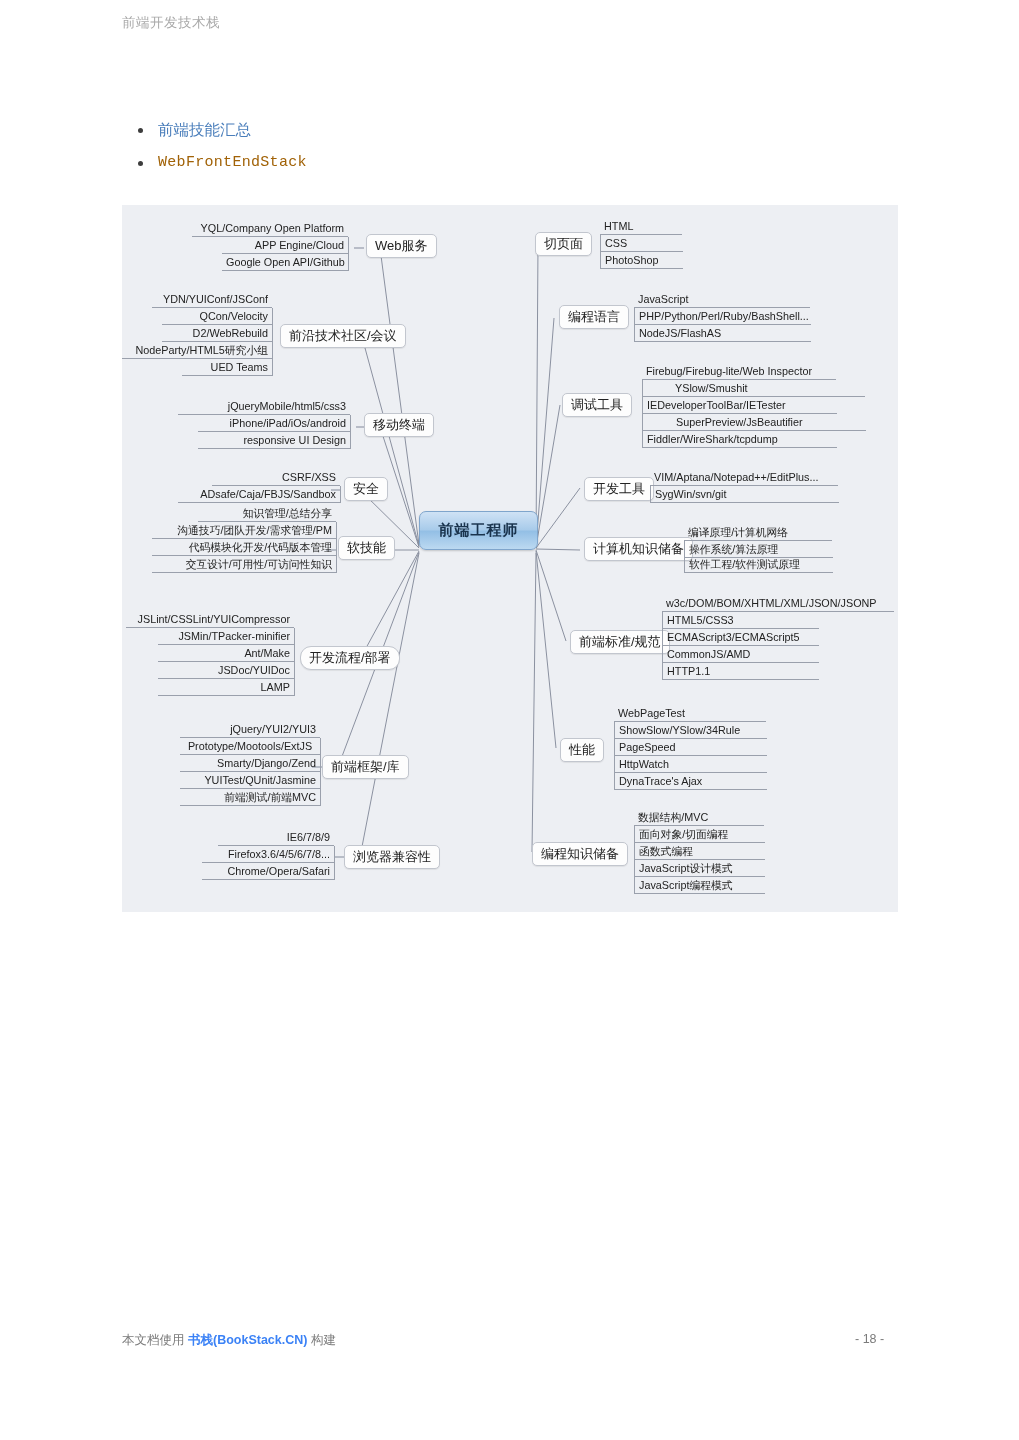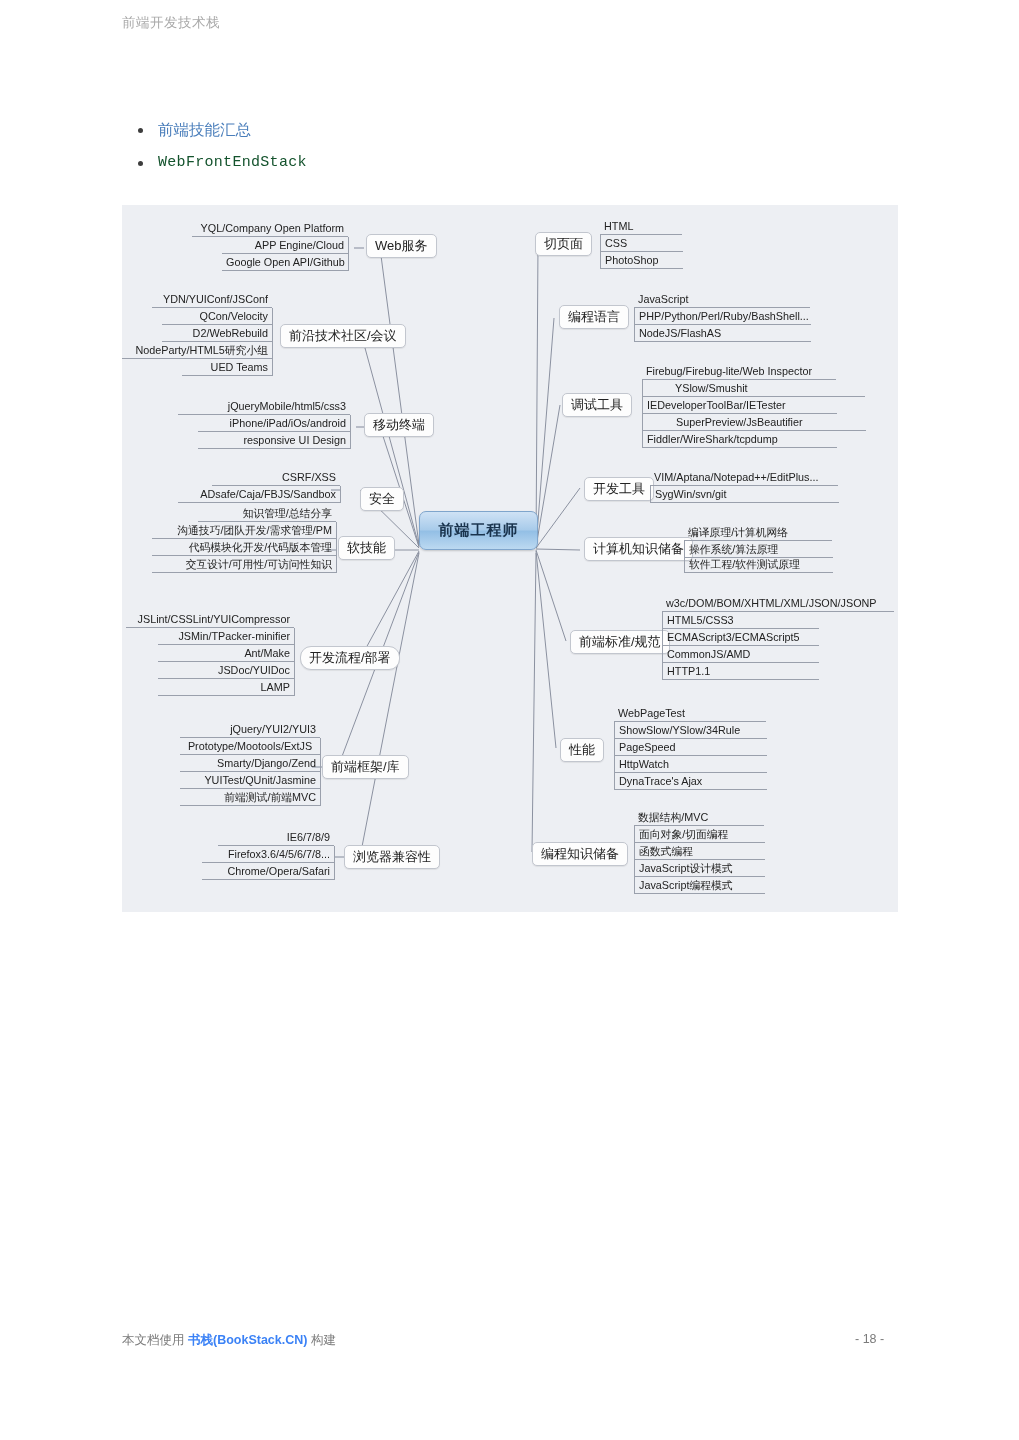--- a/index.html
+++ b/index.html
@@ -16,21 +16,21 @@
     position:absolute;left:130px;top:120px;margin:0;padding:0;list-style:none;
   }
   .bullets li{
     position:relative;padding-left:28px;margin-bottom:13px;
     font-size:15.5px;color:#4a7ebb;line-height:20px;
   }
   .bullets li::before{
     content:"";position:absolute;left:8px;top:8px;
     width:5px;height:5px;border-radius:50%;background:#3d3d3d;
   }
-  .bullets li.mono{font-family:"Liberation Mono","DejaVu Sans Mono",monospace;font-size:15px;letter-spacing:.3px;color:#14532d;}
+  .bullets li.mono{font-family:"Liberation Mono","DejaVu Sans Mono",monospace;font-size:15px;letter-spacing:.3px;color:#a16207;}
 
   
   .mindmap{
     position:absolute;left:122px;top:205px;width:776px;height:707px;
     background:#edeff3;overflow:hidden;
   }
   .mm-svg{position:absolute;left:0;top:0;width:776px;height:707px;}
 
   
   .chip{
@@ -134,21 +134,21 @@
   <div class="leaf rt rbar" style="left:40px;top:103px;width:102px;">QCon/Velocity</div>
   <div class="leaf rt rbar" style="left:40px;top:120px;width:102px;">D2/WebRebuild</div>
   <div class="leaf rt rbar" style="left:0px;top:137px;width:142px;">NodeParty/HTML5研究小组</div>
   <div class="leaf rt rbar" style="left:60px;top:154px;width:82px;">UED Teams</div>
 
   <div class="chip cn" style="left:242px;top:208px;">移动终端</div>
   <div class="leaf rt" style="left:56px;top:193px;width:164px;">jQueryMobile/html5/css3</div>
   <div class="leaf rt rbar" style="left:76px;top:210px;width:144px;">iPhone/iPad/iOs/android</div>
   <div class="leaf rt rbar" style="left:76px;top:227px;width:144px;">responsive UI Design</div>
 
-  <div class="chip cn" style="left:238px;top:272px;margin-top:10px;">安全</div>
+  <div class="chip cn" style="left:222px;top:272px;">安全</div>
   <div class="leaf rt" style="left:90px;top:264px;width:120px;">CSRF/XSS</div>
   <div class="leaf rt rbar" style="left:56px;top:281px;width:154px;">ADsafe/Caja/FBJS/Sandbox</div>
 
   <div class="chip cn" style="left:216px;top:331px;">软技能</div>
   <div class="leaf rt" style="left:76px;top:300px;width:130px;">知识管理/总结分享</div>
   <div class="leaf rt rbar" style="left:30px;top:317px;width:176px;">沟通技巧/团队开发/需求管理/PM</div>
   <div class="leaf rt rbar" style="left:30px;top:334px;width:176px;">代码模块化开发/代码版本管理</div>
   <div class="leaf rt rbar" style="left:30px;top:351px;width:176px;">交互设计/可用性/可访问性知识</div>
 
   <div class="chip cn" style="left:178px;top:441px;border-radius:11px;">开发流程/部署</div>

